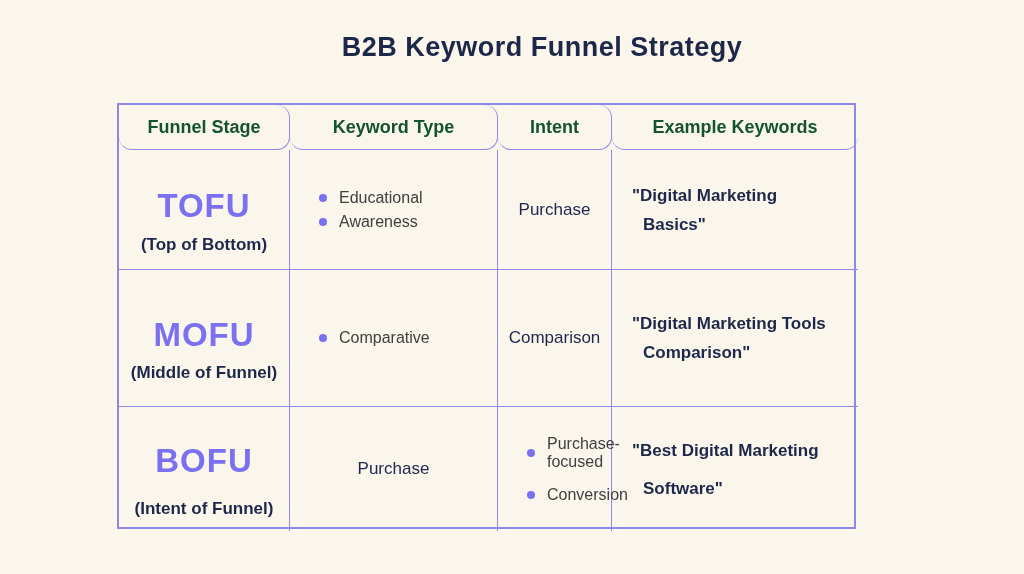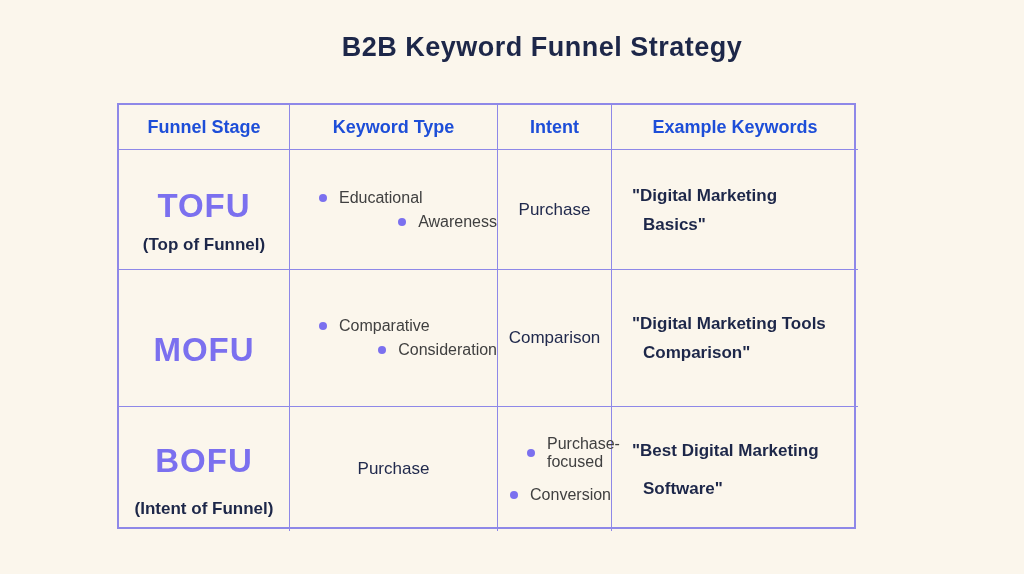--- a/index.html
+++ b/index.html
@@ -41,21 +41,22 @@
     display: flex;
     flex-direction: column;
     justify-content: center;
   }
   .cell.last-col { border-right: none; }
   .cell.last-row { border-bottom: none; gap: 9px; }
   .header-cell {
     align-items: center;
     font-size: 18px;
     font-weight: bold;
-    color: #1d4ed8;
+    color: #14532d;
+    border-radius: 13px;
   }
   .stage-cell { align-items: center; text-align: center; }
   .stage-abbr {
     font-size: 33px;
     font-weight: bold;
     color: #7B70EF;
     letter-spacing: 1px;
     line-height: 1.1;
     margin-top: 24px;
   }
@@ -65,21 +66,21 @@
     font-weight: bold;
     color: #1D2749;
   }
   .keywords-cell { padding-left: 29px; }
   .keyword-item {
     display: flex;
     align-items: center;
     font-size: 16px;
     color: #404040;
   }
-  .keyword-item + .keyword-item { margin-top: 6px; justify-content: flex-end; }
+  .keyword-item + .keyword-item { margin-top: 6px; }
   .bullet-dot {
     width: 8px; height: 8px;
     border-radius: 50%;
     background: #7B70EF;
     margin-right: 12px;
     flex: 0 0 auto;
   }
   .intent-cell {
     align-items: center;
     text-align: center;
@@ -105,49 +106,46 @@
 
   <div class="funnel-table">
 
     <div class="cell header-cell">Funnel Stage</div>
     <div class="cell header-cell">Keyword Type</div>
     <div class="cell header-cell">Intent</div>
     <div class="cell header-cell last-col">Example Keywords</div>
 
     <div class="cell stage-cell">
       <div class="stage-abbr">TOFU</div>
-      <div class="stage-full">(Top of Funnel)</div>
+      <div class="stage-full">(Top of Bottom)</div>
     </div>
     <div class="cell keywords-cell">
       <div class="keyword-item">
         <span class="bullet-dot"></span>
         <span>Educational</span>
       </div>
       <div class="keyword-item">
         <span class="bullet-dot"></span>
         <span>Awareness</span>
       </div>
     </div>
     <div class="cell intent-cell">Purchase</div>
     <div class="cell example-cell last-col">
       <span class="example-line1">"Digital Marketing</span>
       <span class="example-line2">Basics"</span>
     </div>
 
     <div class="cell stage-cell">
       <div class="stage-abbr">MOFU</div>
+      <div class="stage-full">(Middle of Funnel)</div>
     </div>
     <div class="cell keywords-cell">
       <div class="keyword-item">
         <span class="bullet-dot"></span>
         <span>Comparative</span>
-      </div>
-      <div class="keyword-item">
-        <span class="bullet-dot"></span>
-        <span>Consideration</span>
       </div>
     </div>
     <div class="cell intent-cell">Comparison</div>
     <div class="cell example-cell last-col">
       <span class="example-line1">"Digital Marketing Tools</span>
       <span class="example-line2">Comparison"</span>
     </div>
 
     <div class="cell stage-cell last-row">
       <div class="stage-abbr">BOFU</div>

